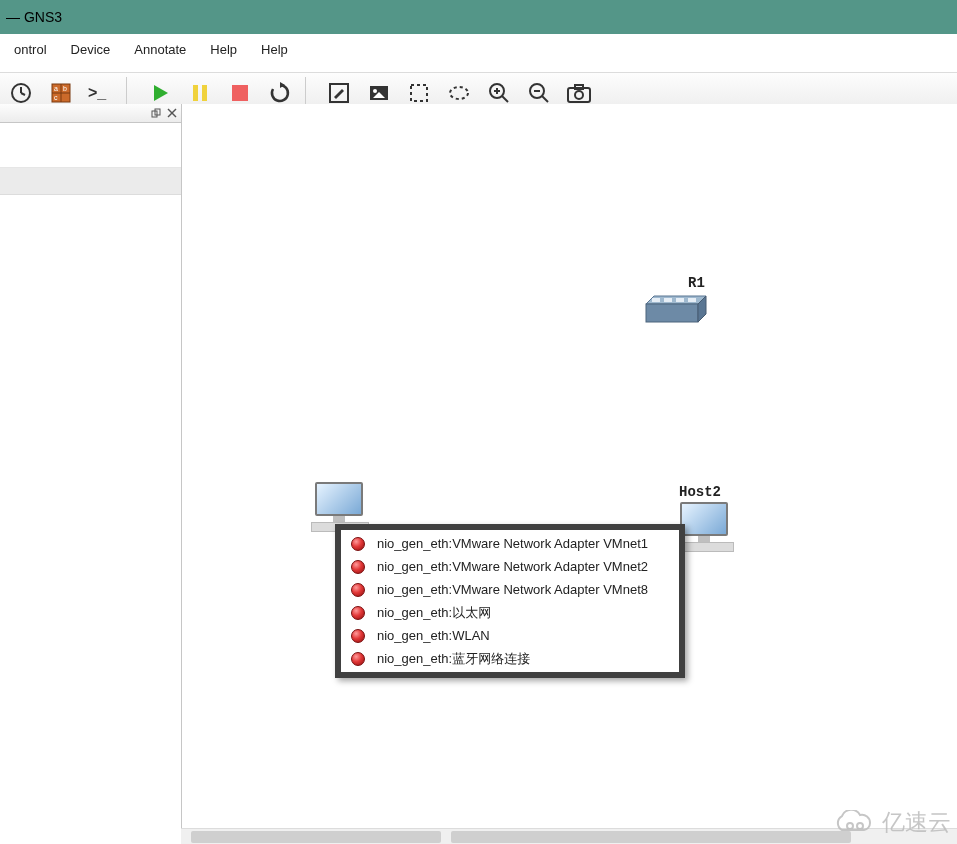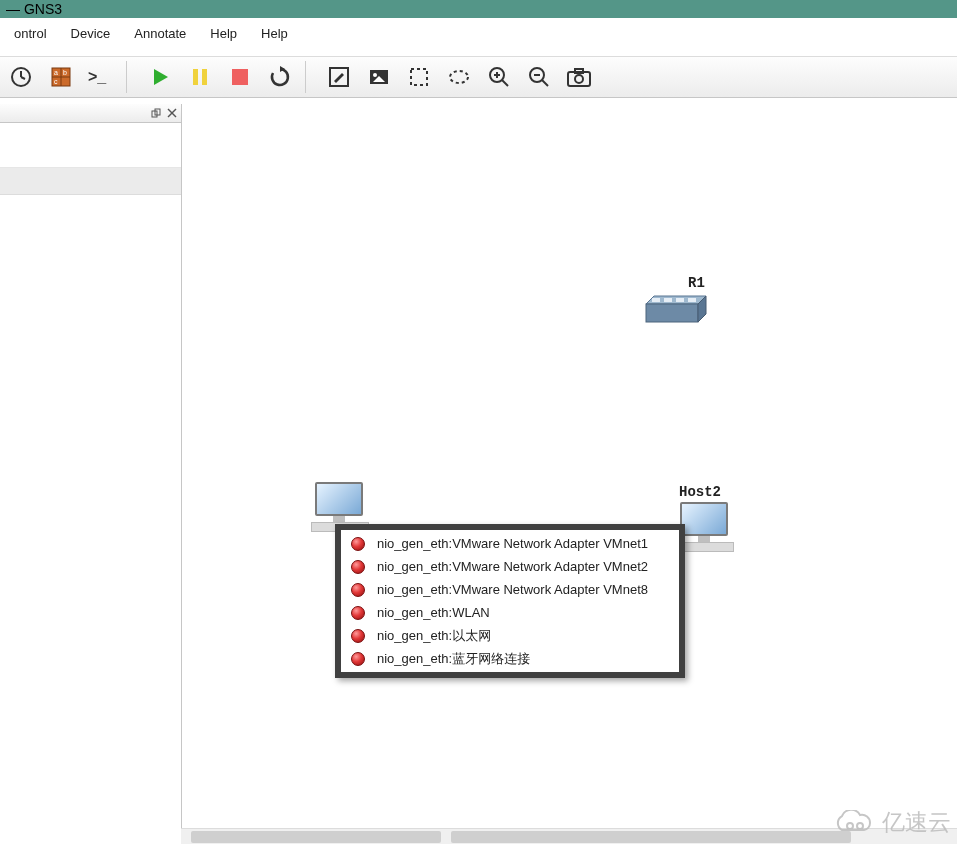--- a/index.html
+++ b/index.html
@@ -1,17 +1,17 @@
 <!DOCTYPE html>
 <html><head>
 <meta charset="utf-8">
 <style>
   html,body{margin:0;padding:0;width:957px;height:844px;overflow:hidden;font-family:"Segoe UI","Microsoft YaHei",Arial,sans-serif;font-size:13px;background:#fff;color:#222;}
   
-  .titlebar{height:18px;background:#549688;color:#000;display:flex;align-items:center;padding:0 6px;font-size:14px;}
+  .titlebar{height:34px;background:#549688;color:#000;display:flex;align-items:center;padding:0 6px;font-size:14px;}
   
   .menubar{height:30px;background:#fff;border-bottom:1px solid #dcdcdc;display:flex;align-items:flex-start;padding:4px 2px;gap:0;}
   .menubar .menu-item{padding:4px 12px;cursor:default;}
   
   .toolbar{height:40px;background:linear-gradient(#fdfdfd,#ececec);border-bottom:1px solid #c6c6c6;display:flex;align-items:center;padding:0 4px;gap:6px;}
   .tb-btn{width:32px;height:32px;display:flex;align-items:center;justify-content:center;border:1px solid transparent;border-radius:3px;}
   .tb-sep{width:8px;height:32px;border-left:1px solid #ccc;margin:0 2px;}
   
   .workspace{position:absolute;top:104px;left:0;right:0;bottom:16px;display:flex;}
   .sidepanel{width:181px;border-right:1px solid #c6c6c6;display:flex;flex-direction:column;background:#fff;}
@@ -207,25 +207,25 @@
       <div class="cm-item">
         <span class="status-dot"></span>
         <span>nio_gen_eth:VMware Network Adapter VMnet2</span>
       </div>
       <div class="cm-item">
         <span class="status-dot"></span>
         <span>nio_gen_eth:VMware Network Adapter VMnet8</span>
       </div>
       <div class="cm-item">
         <span class="status-dot"></span>
+        <span>nio_gen_eth:以太网</span>
+      </div>
+      <div class="cm-item">
+        <span class="status-dot"></span>
         <span>nio_gen_eth:WLAN</span>
-      </div>
-      <div class="cm-item">
-        <span class="status-dot"></span>
-        <span>nio_gen_eth:以太网</span>
       </div>
       <div class="cm-item">
         <span class="status-dot"></span>
         <span>nio_gen_eth:蓝牙网络连接</span>
       </div>
     </div>
 
   </div>
 </div>
 

